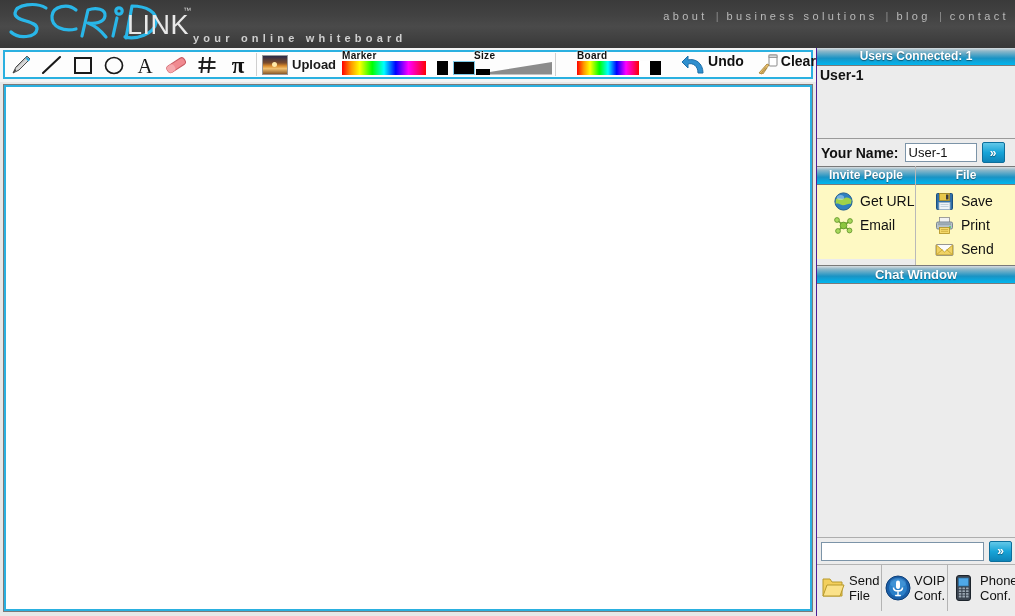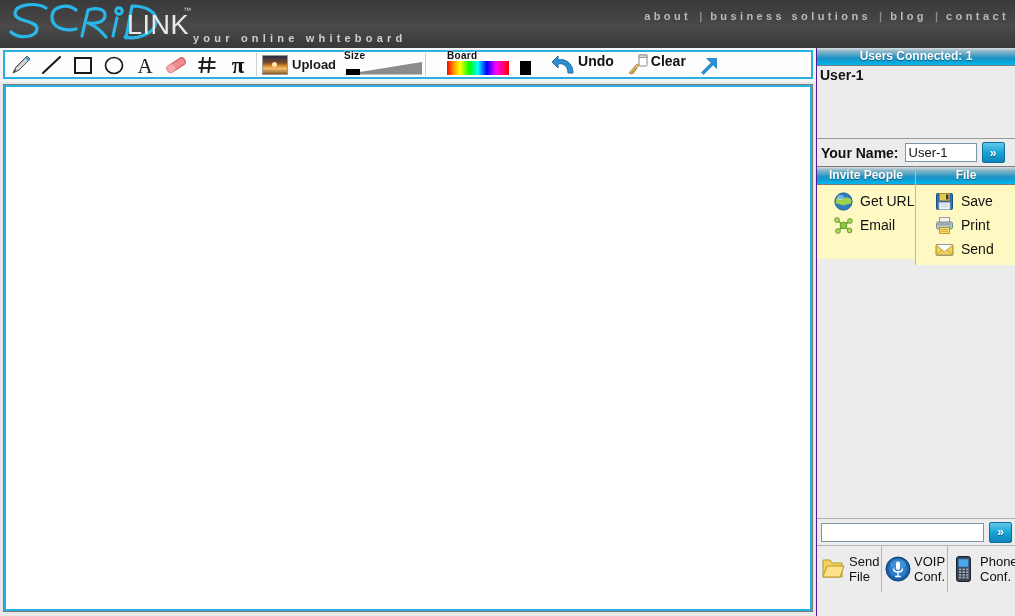--- a/index.html
+++ b/index.html
@@ -21,21 +21,21 @@
   .logo-svg{display:block;}
   .tagline{
     position:absolute;left:193px;top:32px;
     color:#cfcfcf;font-size:11px;letter-spacing:4.2px;font-weight:bold;
     white-space:nowrap;
   }
   .nav{
     position:absolute;right:2px;top:10px;
     display:flex;align-items:center;
     font-size:11px;letter-spacing:3.4px;color:#b9b9b9;
-    white-space:nowrap;font-weight:bold;
+    white-space:nowrap;font-weight:normal;
   }
   .nav a{color:#b9b9b9;text-decoration:none;padding:0 4px;}
   .nav .sep{color:#8d8d8d;padding:0 4px;letter-spacing:0;}
 
   
   .toolbar{
     position:absolute;left:0;top:48px;width:1015px;height:34px;
     background:#f4f4f4;
   }
   .tb-inner{
@@ -274,20 +274,29 @@
 
       <div class="tb-sep"></div>
 
       <div class="upload-btn">
         <div class="upload-thumb">
           <div class="sun"></div>
         </div>
         <span class="upload-label">Upload</span>
       </div>
 
+      <div class="swatch-group" style="width:124px;">
+        <span class="sw-label">Marker</span>
+        <div class="sw-bars">
+          <div class="rainbow" style="width:84px;"></div>
+          <div class="sw-white"></div>
+          <div class="sw-black"></div>
+          <div class="sw-current"></div>
+        </div>
+      </div>
 
       <div class="size-group">
         <span class="sw-label">Size</span>
         <svg class="size-wedge" viewBox="0 0 78 13" preserveAspectRatio="none" aria-hidden="true">
           <polygon points="0,12.5 78,0 78,12.5" fill="#8c8c8c"></polygon>
         </svg>
         <div class="size-knob"></div>
       </div>
 
       <div class="tb-sep"></div>
@@ -440,20 +449,21 @@
                 <path d="M1.4 14.8 L7.5 9.5 M17.6 14.8 L11.5 9.5" stroke="#c0a02c" stroke-width="0.8" fill="none"></path>
               </svg>
             </span>
             <span class="mi-lbl">Send</span>
           </div>
 
         </div>
       </div>
     </div>
 
+    <div class="chat-head">Chat Window</div>
     <div class="chat-body"></div>
 
     <div class="chat-input-row">
       <input class="chat-input" type="text" value="" style="">
       <div class="go-btn chat-send">
         <span>»</span>
       </div>
     </div>
 
     <div class="bottom-row">

